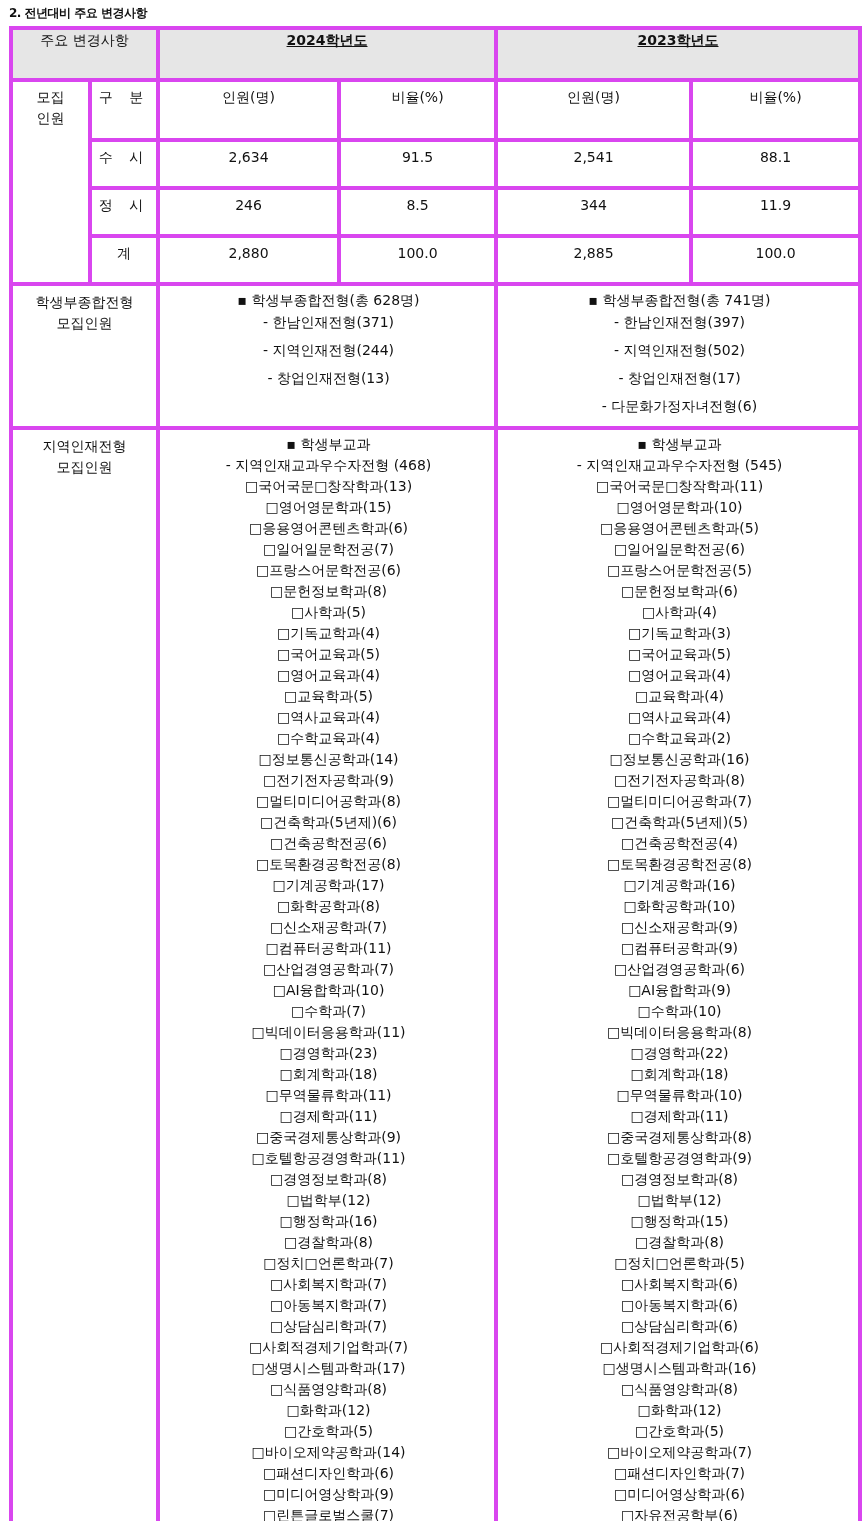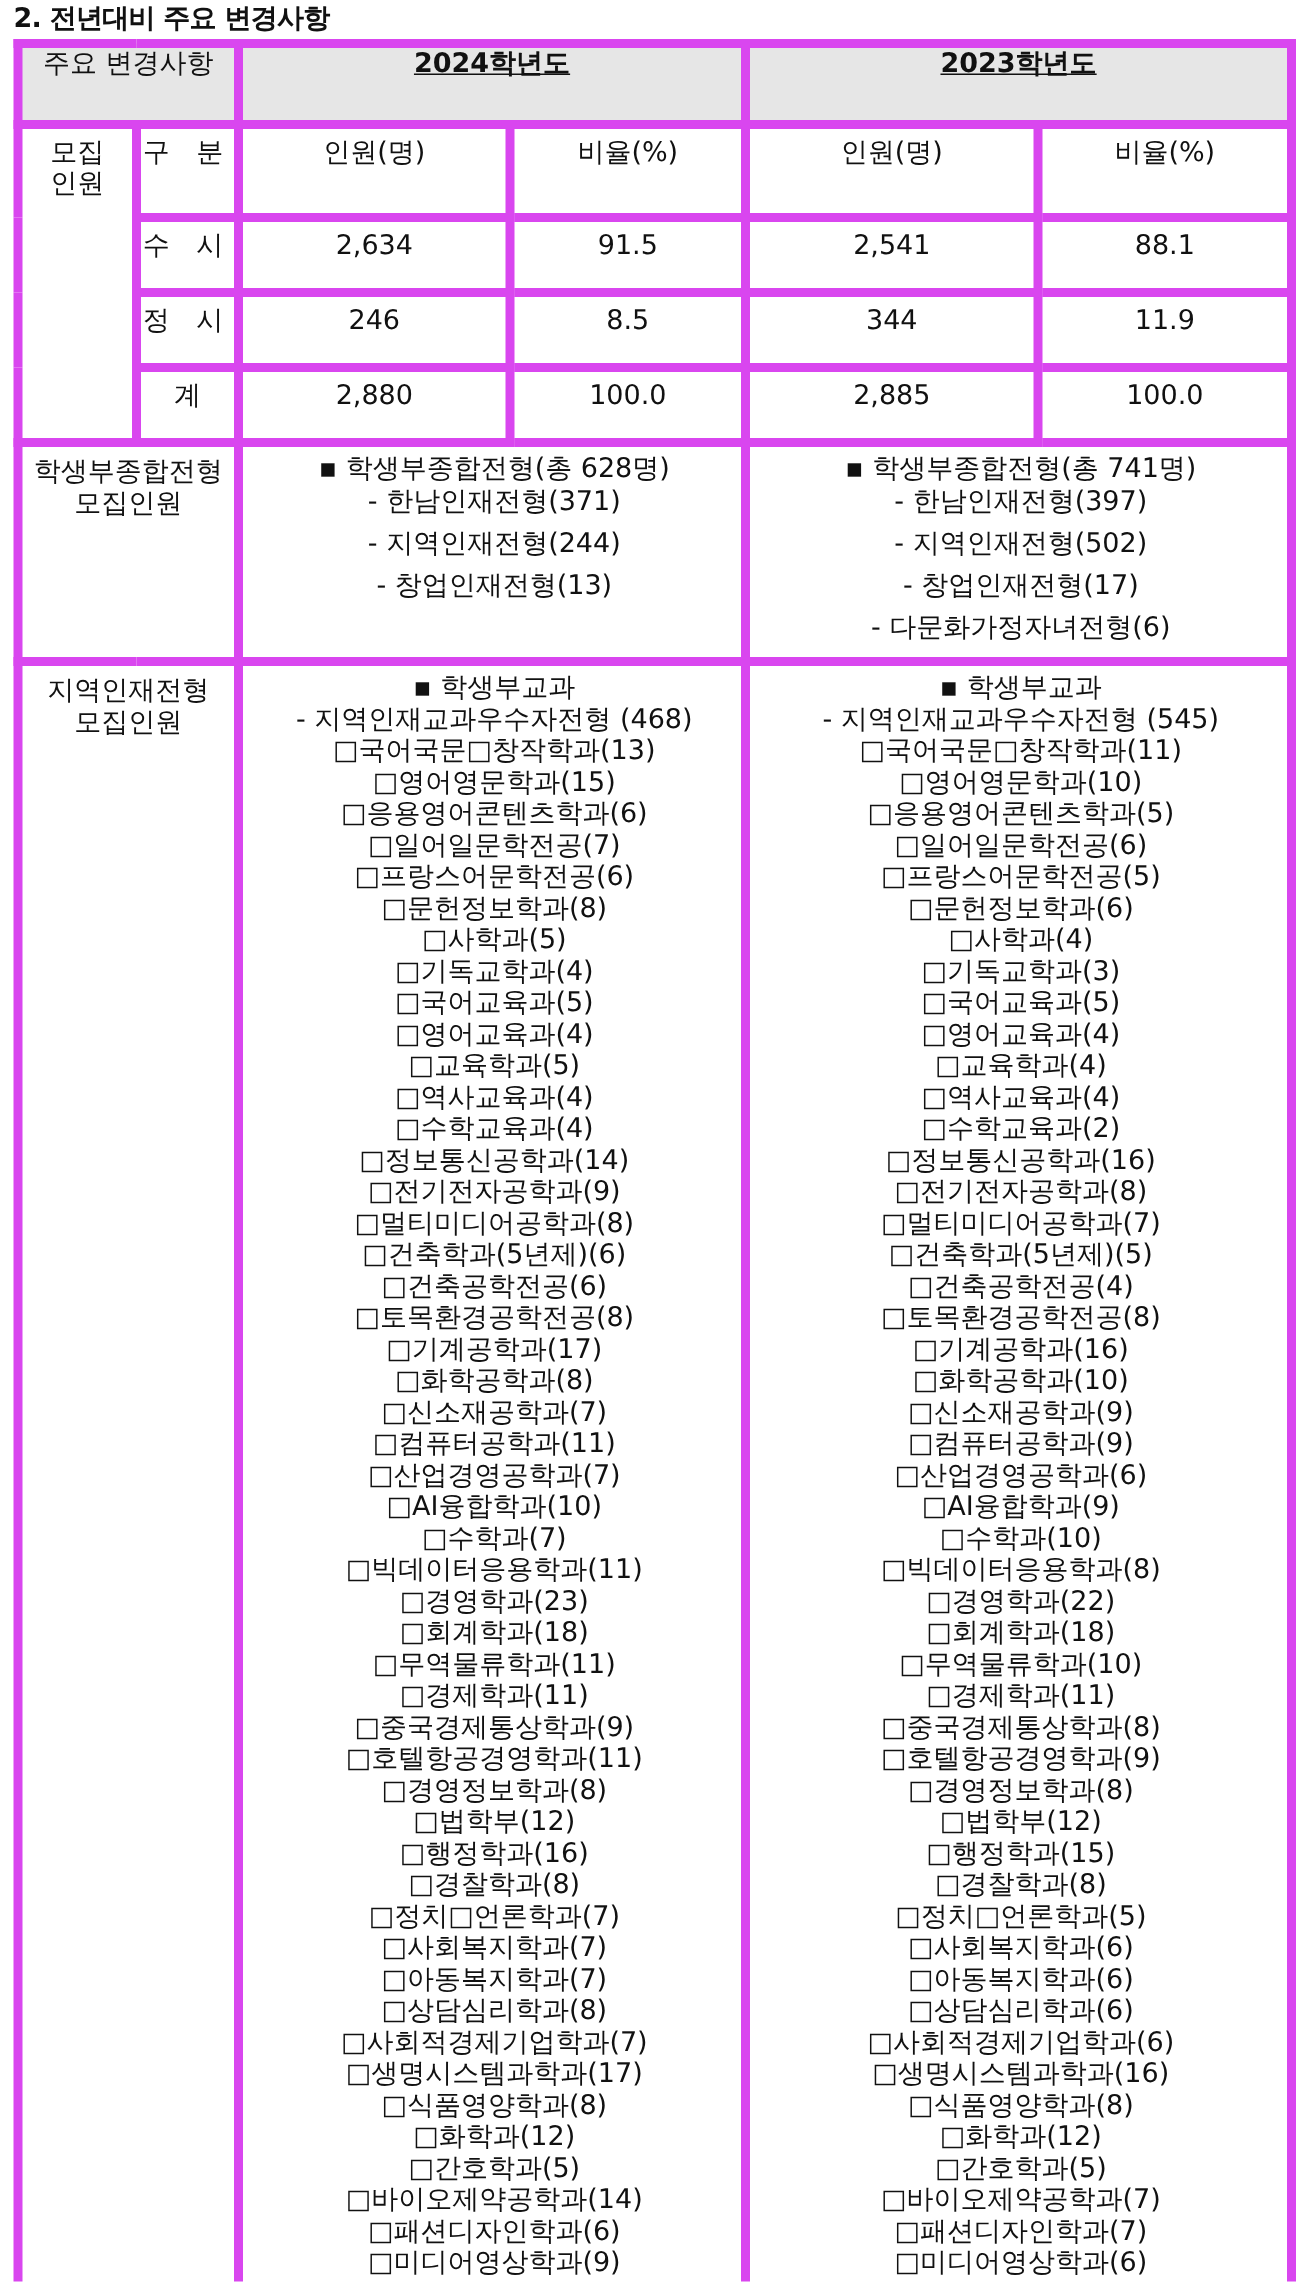--- a/index.html
+++ b/index.html
@@ -1,23 +1,23 @@
 <!DOCTYPE html>
 <html><head>
 <meta charset="utf-8">
 <style>
   html, body { margin:0; padding:0; background:#ffffff; }
   body { width:868px; height:1521px; overflow:hidden; position:relative;
          font-family:"DejaVu Sans","Liberation Sans",sans-serif; color:#111; }
-  .title { position:absolute; left:9px; top:2px; font-size:18px; font-weight:bold;
+  .title { position:absolute; left:9px; top:2px; font-size:12px; font-weight:bold;
            letter-spacing:-0.5px; line-height:22px; }
   table.main { position:absolute; left:9px; top:26px; width:849px;
                border-collapse:collapse; border:2px solid #000; table-layout:fixed; }
-  table.main td { border:6px solid #d946ef; padding:0; vertical-align:top;
-                  font-size:18px; line-height:21px;text-align:center; }
+  table.main td { border:4px solid #d946ef; padding:0; vertical-align:top;
+                  font-size:14px; line-height:21px;text-align:center; }
   .hdr td { background:#e6e6e6; height:48px; text-align:center; padding-top:4px; }
   .hdr .yr { font-weight:bold;text-decoration:underline; }
   .c { text-align:center; padding-top:5px !important; }
   .r1 td { height:51px;margin-top:44px; }
   .r2 td, .r3 td, .r4 td { height:39px;margin-left:35px; }
   .list { padding:4px 0 0 3px !important; font-size:13.5px; }
   .list div { height:21px; white-space:nowrap; }
   .gap div { height:28px; }
   .gap div:first-child { height:22px; }
   .tall td { height:1200px; }
@@ -140,21 +140,21 @@
           <div>□경제학과(11)</div>
           <div>□중국경제통상학과(9)</div>
           <div>□호텔항공경영학과(11)</div>
           <div>□경영정보학과(8)</div>
           <div>□법학부(12)</div>
           <div>□행정학과(16)</div>
           <div>□경찰학과(8)</div>
           <div>□정치□언론학과(7)</div>
           <div>□사회복지학과(7)</div>
           <div>□아동복지학과(7)</div>
-          <div>□상담심리학과(8)</div>
+          <div>□상담심리학과(7)</div>
           <div>□사회적경제기업학과(7)</div>
           <div>□생명시스템과학과(17)</div>
           <div>□식품영양학과(8)</div>
           <div>□화학과(12)</div>
           <div>□간호학과(5)</div>
           <div>□바이오제약공학과(14)</div>
           <div>□패션디자인학과(6)</div>
           <div>□미디어영상학과(9)</div>
           <div>□린튼글로벌스쿨(7)</div>
           <div>□자유전공학부(13)</div>

